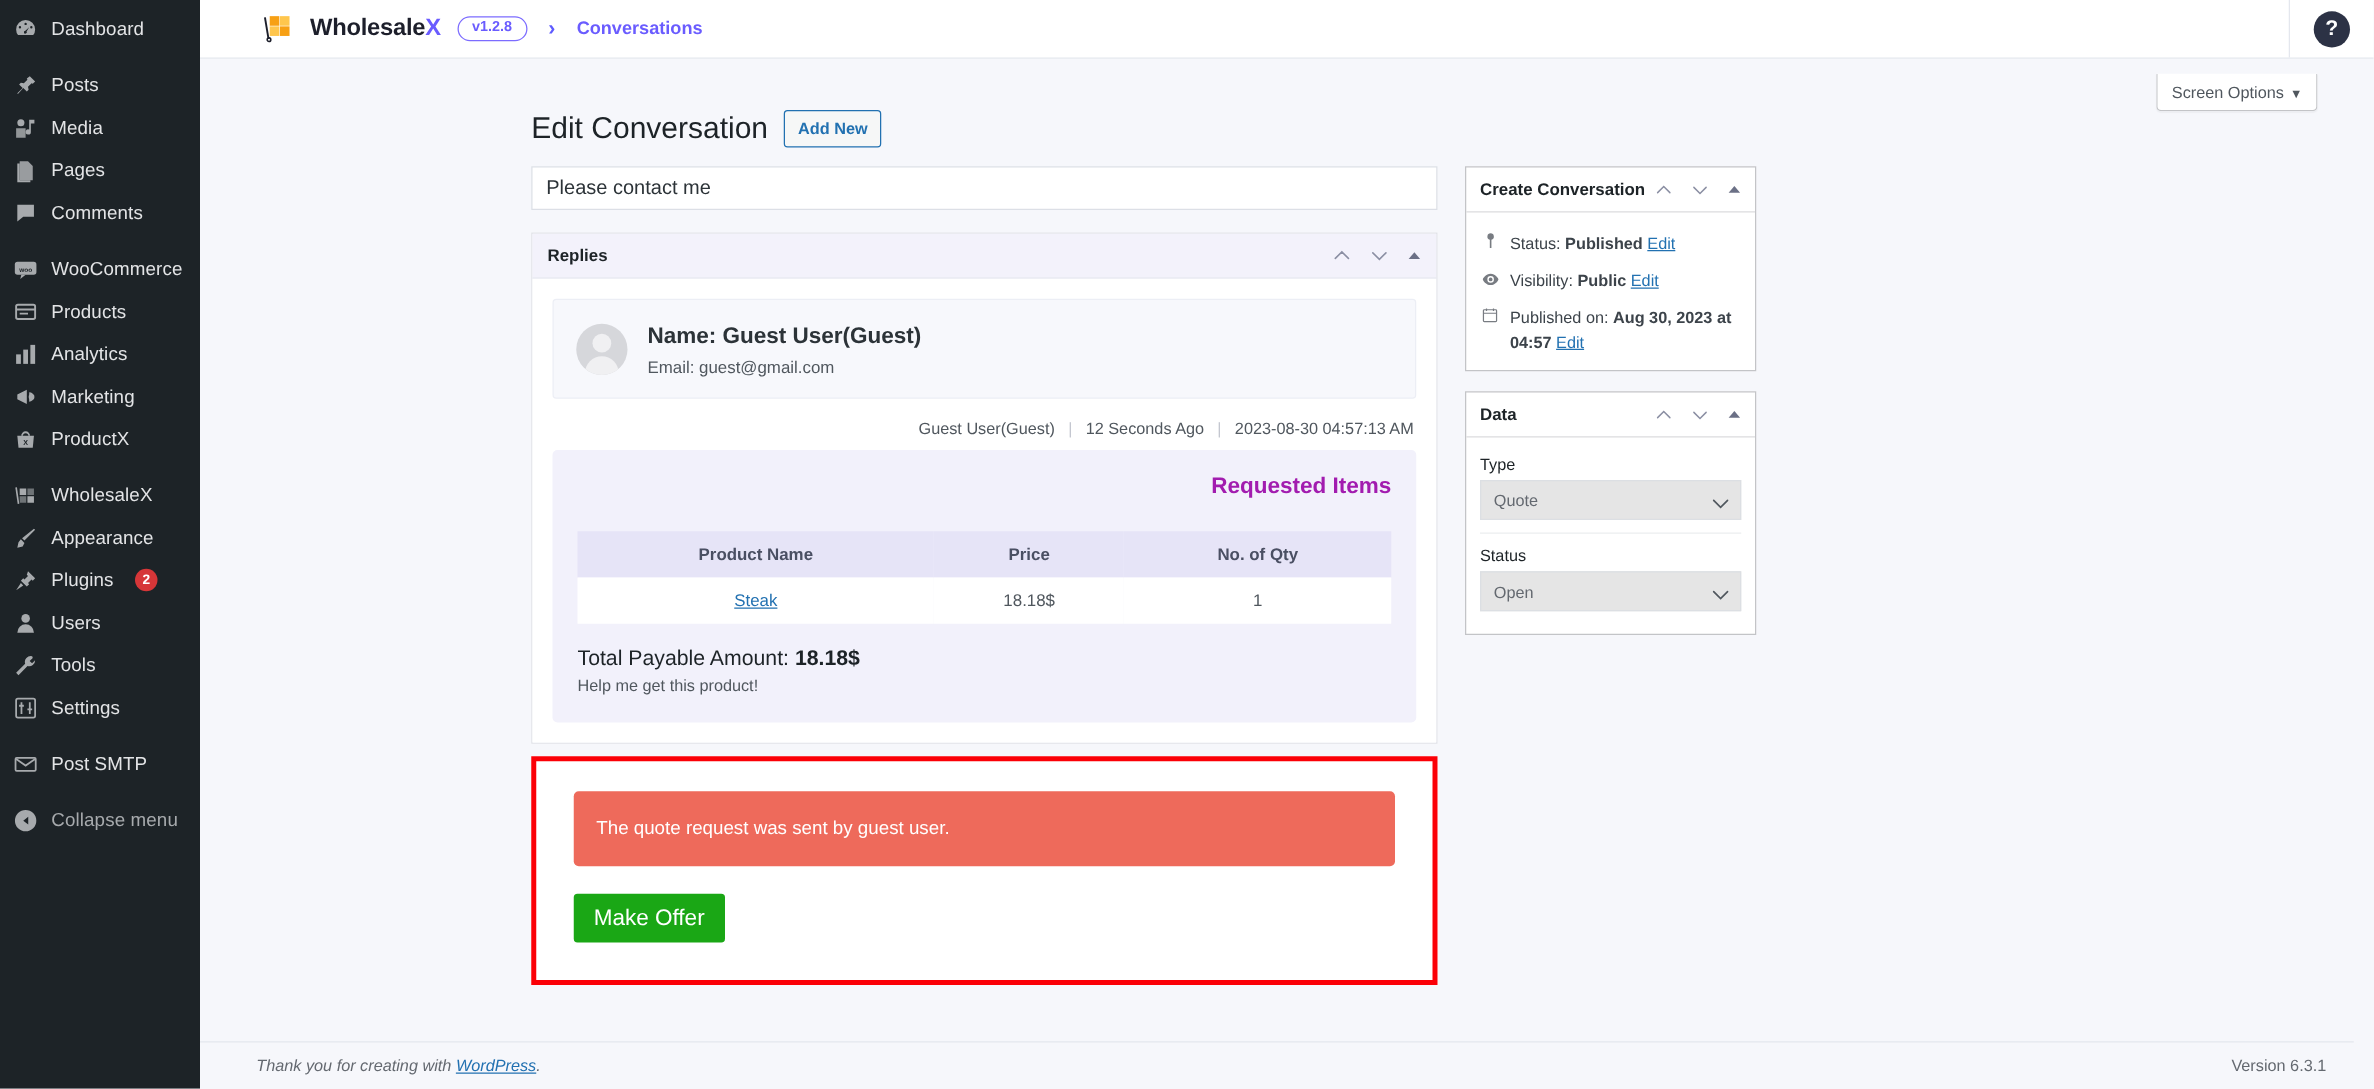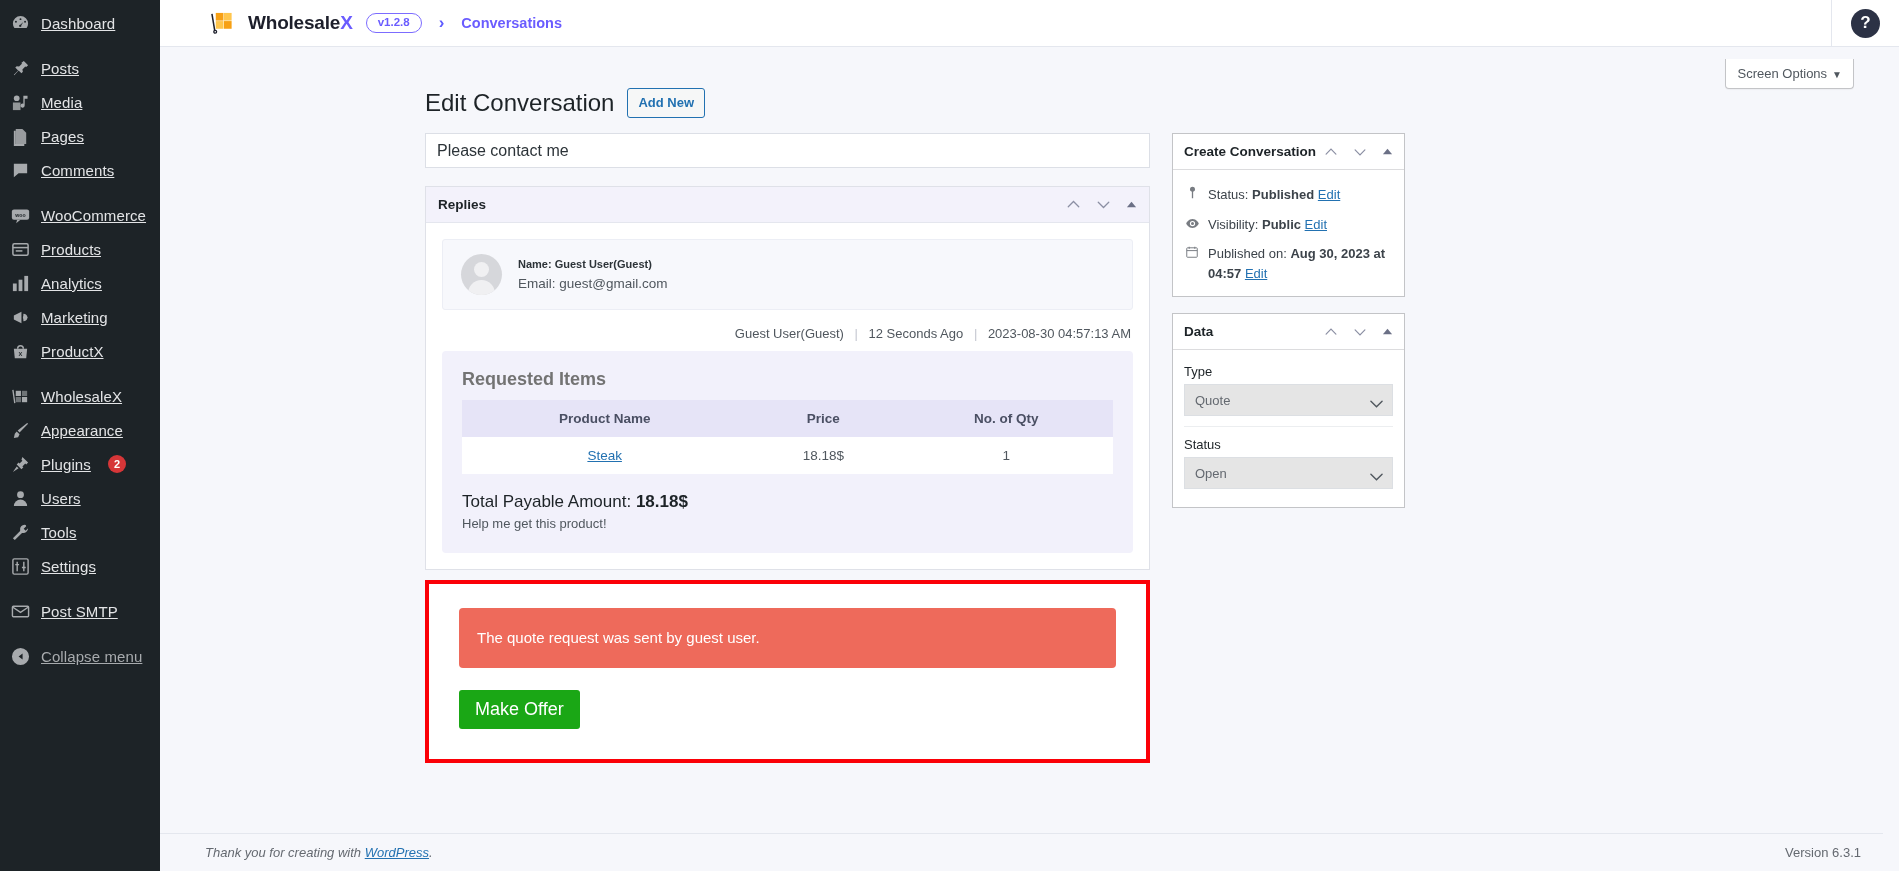--- a/index.html
+++ b/index.html
@@ -16,21 +16,21 @@
     width: 160px; min-width: 160px; height: 871px;
     background: #1d2327; color: #c3c4c7;
     padding-top: 6px;
     font-size: 15px;
   }
   .sb-item {
     display: flex; align-items: center; gap: 11px;
     height: 34px; padding: 0 12px 0 10px;
     color: #e3e4e6; cursor: pointer; position: relative;
   }
-  .sb-item .lbl { font-size: 15px; letter-spacing: .1px; white-space: nowrap; text-decoration: underline; }
+  .sb-item .lbl { font-size: 15px; letter-spacing: .1px; white-space: nowrap; }
   .sb-gap { height: 11px; }
   .sb-ico {
     width: 20px; height: 20px; flex: 0 0 20px;
     display: flex; align-items: center; justify-content: center;
     color: #a7aaad;
   }
   .sb-ico svg { width: 19px; height: 19px; fill: currentColor; }
   .badge-count {
     background: #d63638; color: #fff; font-size: 11px; font-weight: 700;
     border-radius: 10px; min-width: 18px; height: 18px; line-height: 18px;
@@ -112,31 +112,31 @@
   .reply-user {
     background: #f7f8fc; border: 1px solid #eceef5; border-radius: 3px;
     display: flex; align-items: center; gap: 16px; padding: 14px 18px;
   }
   .avatar {
     width: 41px; height: 41px; border-radius: 50%; background: #d6d7db;
     position: relative; overflow: hidden; flex: 0 0 41px;
   }
   .avatar .head { position: absolute; width: 15px; height: 15px; border-radius: 50%; background: #f0f0f2; left: 13px; top: 8px; }
   .avatar .body { position: absolute; width: 27px; height: 17px; border-radius: 14px 14px 0 0; background: #f0f0f2; left: 7px; top: 26px; }
-  .ru-name { font-size: 11px; font-weight: 700; color: #2c3338; line-height: 1.65; }
+  .ru-name { font-size: 18px; font-weight: 700; color: #2c3338; line-height: 1.65; }
   .ru-mail { font-size: 13.5px; color: #50575e; line-height: 1.5; }
 
   .reply-meta {
     text-align: right; font-size: 13px; color: #50575e;
     padding: 16px 2px 10px 0;
   }
   .reply-meta .sep { color: #c4c7d0; margin: 0 7px; }
 
   .req-card { background: #f2f1fb; border-radius: 4px; padding: 18px 20px 22px 20px; }
-  .req-title { font-size: 18px; font-weight: 700; color: #737373; margin-bottom: 10px; }
+  .req-title { font-size: 18px; font-weight: 700; color: #a21caf; margin-bottom: 26px; text-align: right; }
   table.items { width: 100%; border-collapse: collapse; }
   table.items th {
     background: #e6e4f7; color: #4a4f63; font-size: 13.5px; font-weight: 700;
     padding: 11px 8px; text-align: center;
   }
   table.items td {
     background: #fff; padding: 11px 8px; text-align: center;
     font-size: 13.5px; color: #50575e;
   }
   table.items td a { color: #2271b1; }

